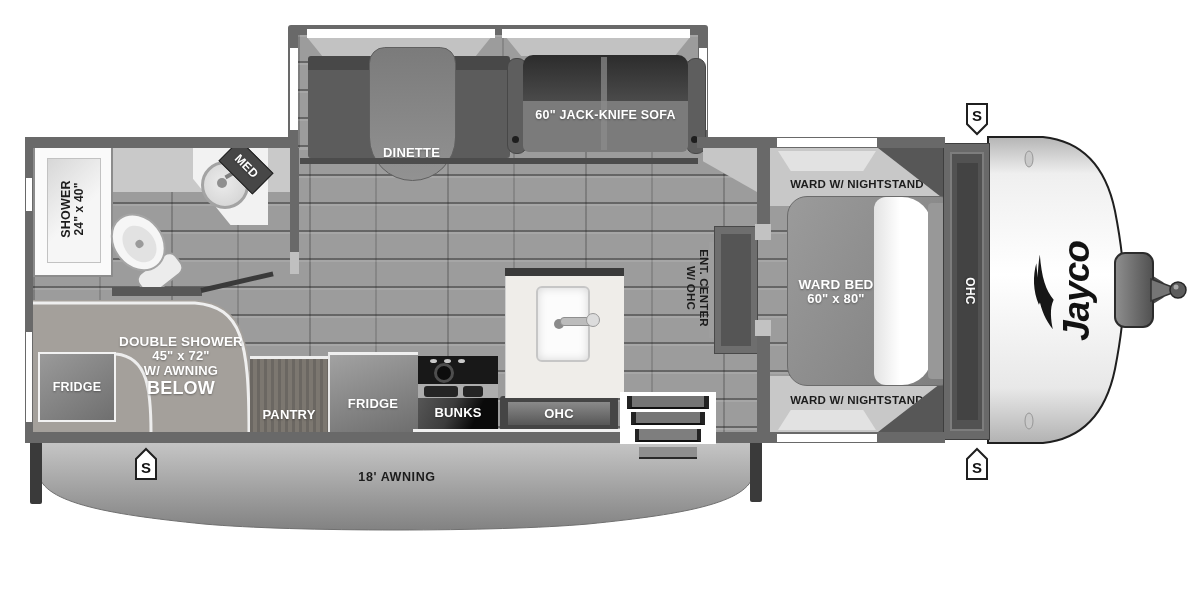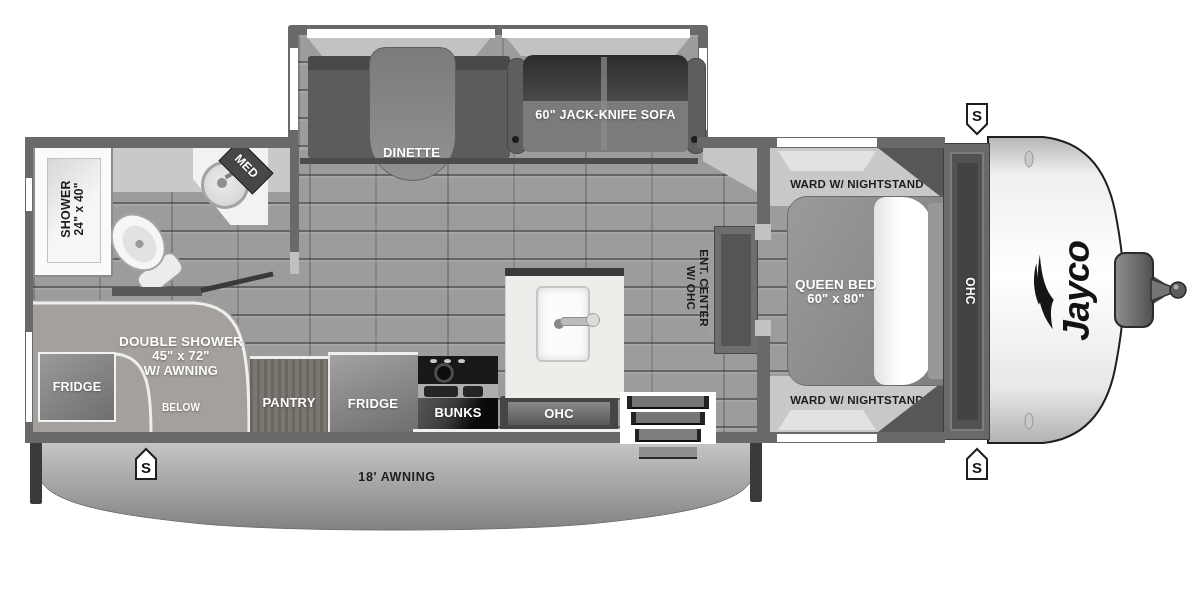--- a/index.html
+++ b/index.html
@@ -137,26 +137,26 @@
     <path d="M3,8 L165,8 C212,12 219,46 219,138" fill="none" stroke="#efefef" stroke-width="3"></path>
     <path d="M86,59 C118,62 121,95 121,138" fill="none" stroke="#ededed" stroke-width="3"></path>
   </svg>
   <div class="abs" style="left:38px;top:352px;width:78px;height:70px;background:linear-gradient(145deg,#9a9a9a,#6f6f6f);
               border:2px solid #f2f2f2;box-sizing:border-box;"></div>
   <div class="lbl" style="left:38px;top:380px;width:78px;font-size:12.5px;">FRIDGE</div>
   <div class="abs" style="left:106px;top:334px;width:150px;text-align:center;">
     <div class="lbl" style="position:static;font-size:13.5px;">DOUBLE SHOWER</div>
     <div class="lbl" style="position:static;font-size:13px;">45" x 72"</div>
     <div class="lbl" style="position:static;font-size:13px;">W/ AWNING</div>
-    <div class="lbl" style="position:static;font-size:10px;margin-top:24px;">BELOW</div>
+    <div class="lbl" style="position:static;font-size:18px;">BELOW</div>
   </div>
 
   <div class="abs" style="left:250px;top:356px;width:78px;height:76px;border-top:3px solid #eeeeee;box-sizing:border-box;
               background:repeating-linear-gradient(90deg,#6b6762 0 3px,#7c7770 3px 7px);"></div>
-  <div class="lbl" style="left:250px;top:396px;width:78px;font-size:13px;">PANTRY</div>
+  <div class="lbl" style="left:250px;top:408px;width:78px;font-size:13px;">PANTRY</div>
 
   <div class="abs" style="left:328px;top:352px;width:90px;height:80px;background:linear-gradient(160deg,#a2a2a2,#6e6e6e);
               border-top:3px solid #f0f0f0;border-left:2px solid #e8e8e8;box-sizing:border-box;"></div>
   <div class="lbl" style="left:328px;top:397px;width:90px;font-size:13px;">FRIDGE</div>
 
   <div class="abs" style="left:418px;top:356px;width:80px;height:29px;background:#181818;"></div>
   <div class="abs" style="left:430px;top:359px;width:7px;height:4px;border-radius:50%;background:#c9c9c9;"></div>
   <div class="abs" style="left:444px;top:359px;width:7px;height:4px;border-radius:50%;background:#c9c9c9;"></div>
   <div class="abs" style="left:458px;top:359px;width:7px;height:4px;border-radius:50%;background:#c9c9c9;"></div>
   <div class="abs" style="left:434px;top:363px;width:20px;height:20px;border-radius:50%;border:3px solid #4e4e4e;background:#0d0d0d;box-sizing:border-box;"></div>
@@ -203,21 +203,21 @@
 
   <div class="abs" style="left:878px;top:148px;width:67px;height:52px;background:#575757;clip-path:polygon(0 0,100% 0,100% 100%);"></div>
   <div class="abs" style="left:878px;top:380px;width:67px;height:52px;background:#575757;clip-path:polygon(100% 0,100% 100%,0 100%);"></div>
 
   <div class="abs" style="left:787px;top:196px;width:162px;height:190px;background:linear-gradient(120deg,#9b9b9b,#7e7e7e);
               border:1px solid #6b6b6b;border-radius:20px 8px 8px 20px;box-sizing:border-box;"></div>
   <div class="abs" style="left:874px;top:197px;width:58px;height:188px;background:linear-gradient(90deg,#e3e3e3,#ffffff 45%);
               border-radius:12px 30px 30px 12px;"></div>
   <div class="abs" style="left:928px;top:203px;width:19px;height:176px;background:#989898;border-radius:4px;"></div>
   <div class="abs" style="left:781px;top:277px;width:110px;text-align:center;">
-    <div class="lbl" style="position:static;font-size:13.5px;">QUEEN BED</div>
+    <div class="lbl" style="position:static;font-size:13.5px;">WARD BED</div>
     <div class="lbl" style="position:static;font-size:13px;">60" x 80"</div>
   </div>
 
   <div class="abs" style="left:943px;top:143px;width:47px;height:297px;background:#696969;border:1px solid #3e3e3e;box-sizing:border-box;"></div>
   <div class="abs" style="left:950px;top:152px;width:34px;height:279px;background:#525252;border:2px solid #7d7d7d;box-sizing:border-box;"></div>
   <div class="abs" style="left:957px;top:163px;width:21px;height:257px;background:#434343;"></div>
   <div class="abs rot-cw" style="left:939px;top:276px;width:60px;height:30px;display:flex;align-items:center;justify-content:center;">
     <span class="lbl" style="position:static;font-size:12px;">OHC</span>
   </div>
 

